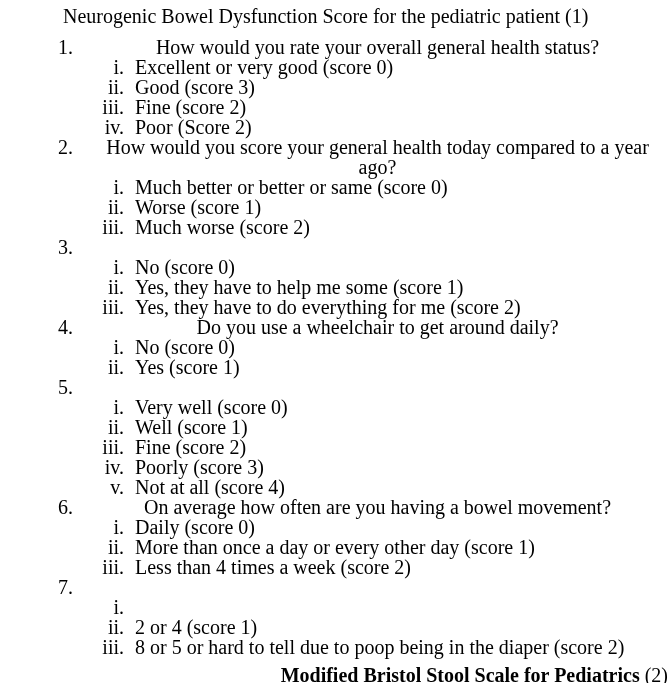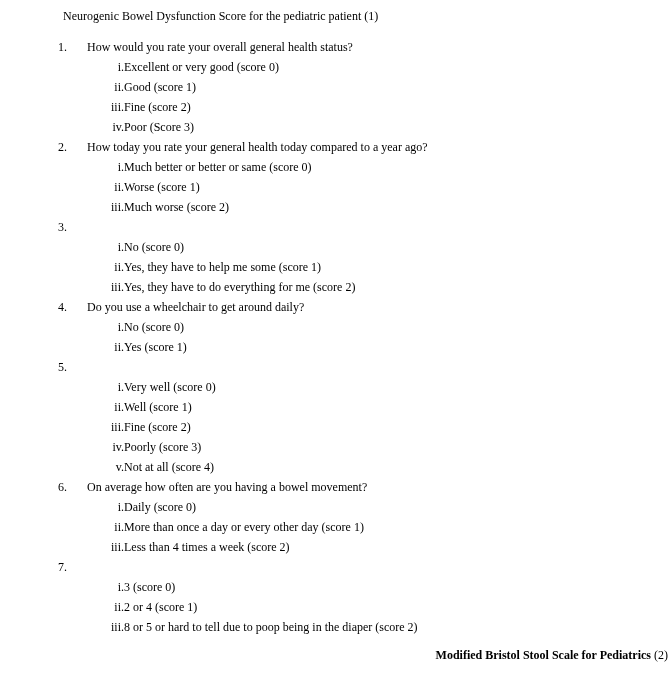--- a/index.html
+++ b/index.html
@@ -3,21 +3,21 @@
 <meta charset="utf-8">
 <style>
   html, body { margin: 0; padding: 0; background: #ffffff; }
   #page {
     position: relative;
     width: 668px;
     height: 683px;
     background: #ffffff;
     color: #000000;
     font-family: "Liberation Serif", serif;
-    font-size: 12px;
+    font-size: 20px;
     line-height: 20px;
     overflow: hidden;
   }
   .doc-title {
     margin: 6px 0 0 63px;
   }
   .q-list {
     margin-top: 11px;
   }
   .q-row {
@@ -25,32 +25,34 @@
   }
   .q-num {
     display: inline-block;
     margin-left: 58px;
     width: 29px;
     flex: none;
     text-align: left;
   }
   .q-text {
     flex: 1;
+    text-align: center;
   }
   .o-row {
     display: flex;
   }
   .o-numeral {
     display: inline-block;
     margin-left: 88px;
     width: 36px;
     flex: none;
     text-align: right;
   }
   .o-text {
+    margin-left: 11px;
     flex: 1;
   }
   .section-heading {
     margin: 8px 0 0 36px;
     font-weight: bold;
     text-align: right;
   }
   .section-ref {
     font-weight: normal;
   }
@@ -65,33 +67,33 @@
       <div class="q-row">
         <span class="q-num">1.</span>
         <span class="q-text">How would you rate your overall general health status?</span>
       </div>
       <div class="o-row">
         <span class="o-numeral">i.</span>
         <span class="o-text">Excellent or very good (score 0)</span>
       </div>
       <div class="o-row">
         <span class="o-numeral">ii.</span>
-        <span class="o-text">Good (score 1)</span>
+        <span class="o-text">Good (score 3)</span>
       </div>
       <div class="o-row">
         <span class="o-numeral">iii.</span>
         <span class="o-text">Fine (score 2)</span>
       </div>
       <div class="o-row">
         <span class="o-numeral">iv.</span>
-        <span class="o-text">Poor (Score 3)</span>
+        <span class="o-text">Poor (Score 2)</span>
       </div>
       <div class="q-row">
         <span class="q-num">2.</span>
-        <span class="q-text">How today you rate your general health today compared to a year ago?</span>
+        <span class="q-text">How would you score your general health today compared to a year ago?</span>
       </div>
       <div class="o-row">
         <span class="o-numeral">i.</span>
         <span class="o-text">Much better or better or same (score 0)</span>
       </div>
       <div class="o-row">
         <span class="o-numeral">ii.</span>
         <span class="o-text">Worse (score 1)</span>
       </div>
       <div class="o-row">
@@ -162,21 +164,20 @@
       </div>
       <div class="o-row">
         <span class="o-numeral">iii.</span>
         <span class="o-text">Less than 4 times a week (score 2)</span>
       </div>
       <div class="q-row">
         <span class="q-num">7.</span>
       </div>
       <div class="o-row">
         <span class="o-numeral">i.</span>
-        <span class="o-text">3 (score 0)</span>
       </div>
       <div class="o-row">
         <span class="o-numeral">ii.</span>
         <span class="o-text">2 or 4 (score 1)</span>
       </div>
       <div class="o-row">
         <span class="o-numeral">iii.</span>
         <span class="o-text">8 or 5 or hard to tell due to poop being in the diaper (score 2)</span>
       </div>
     </div>

